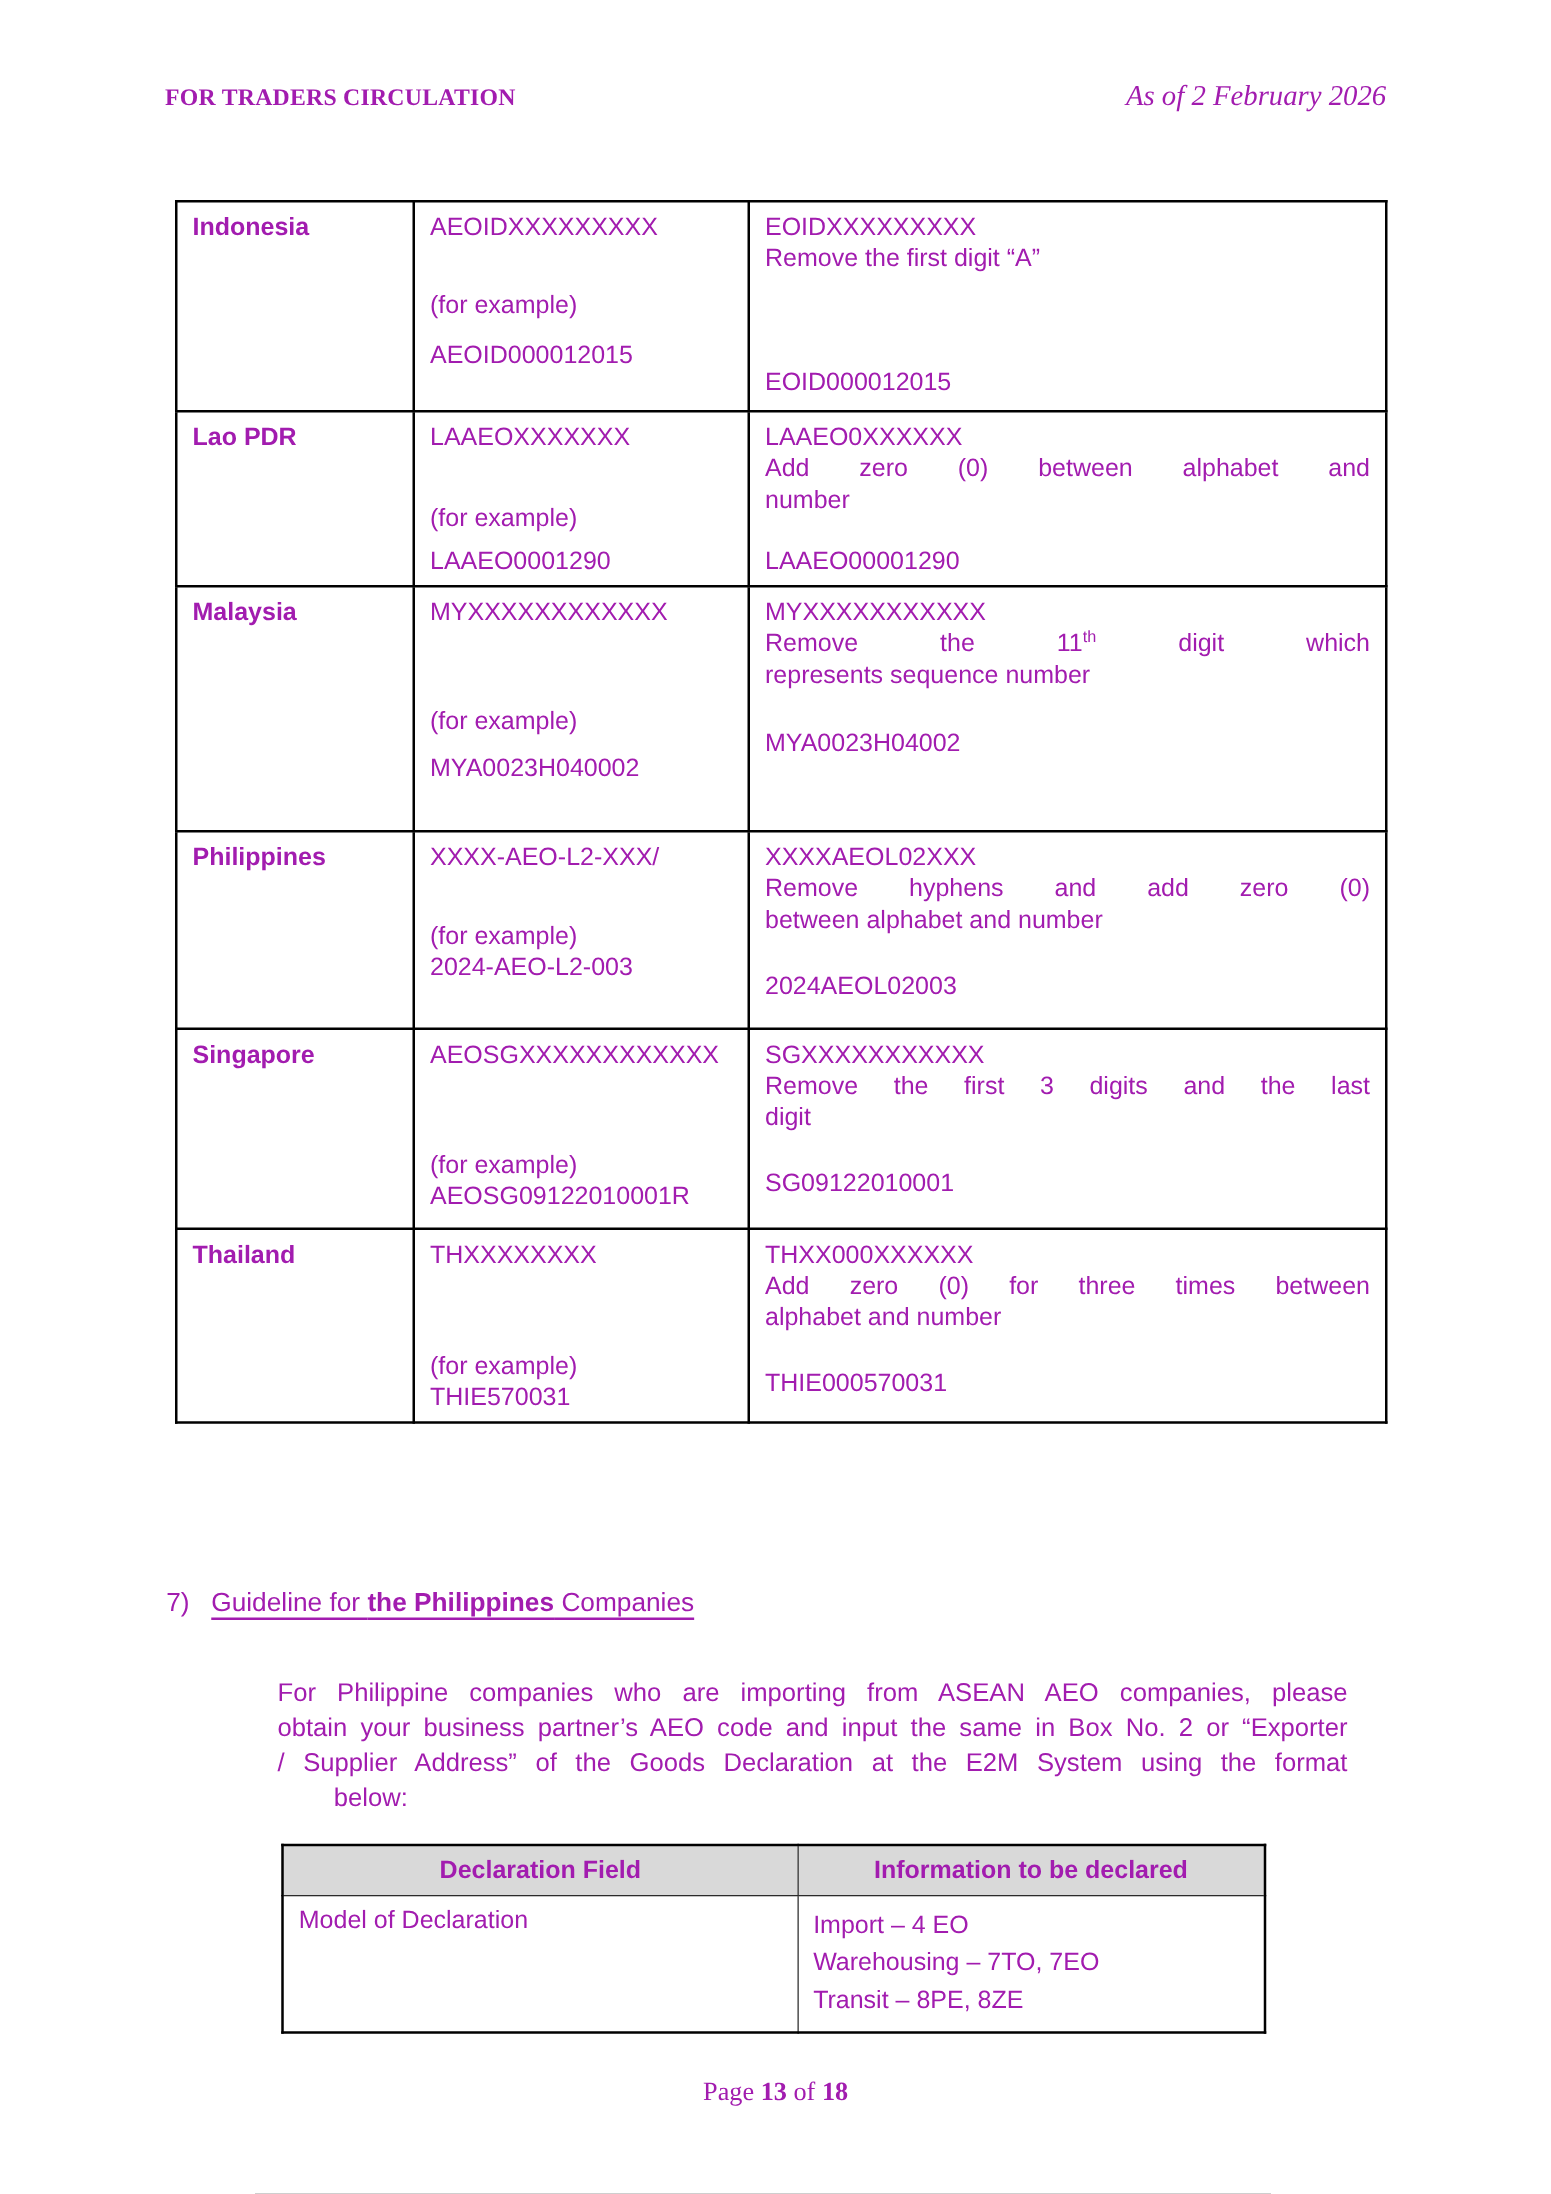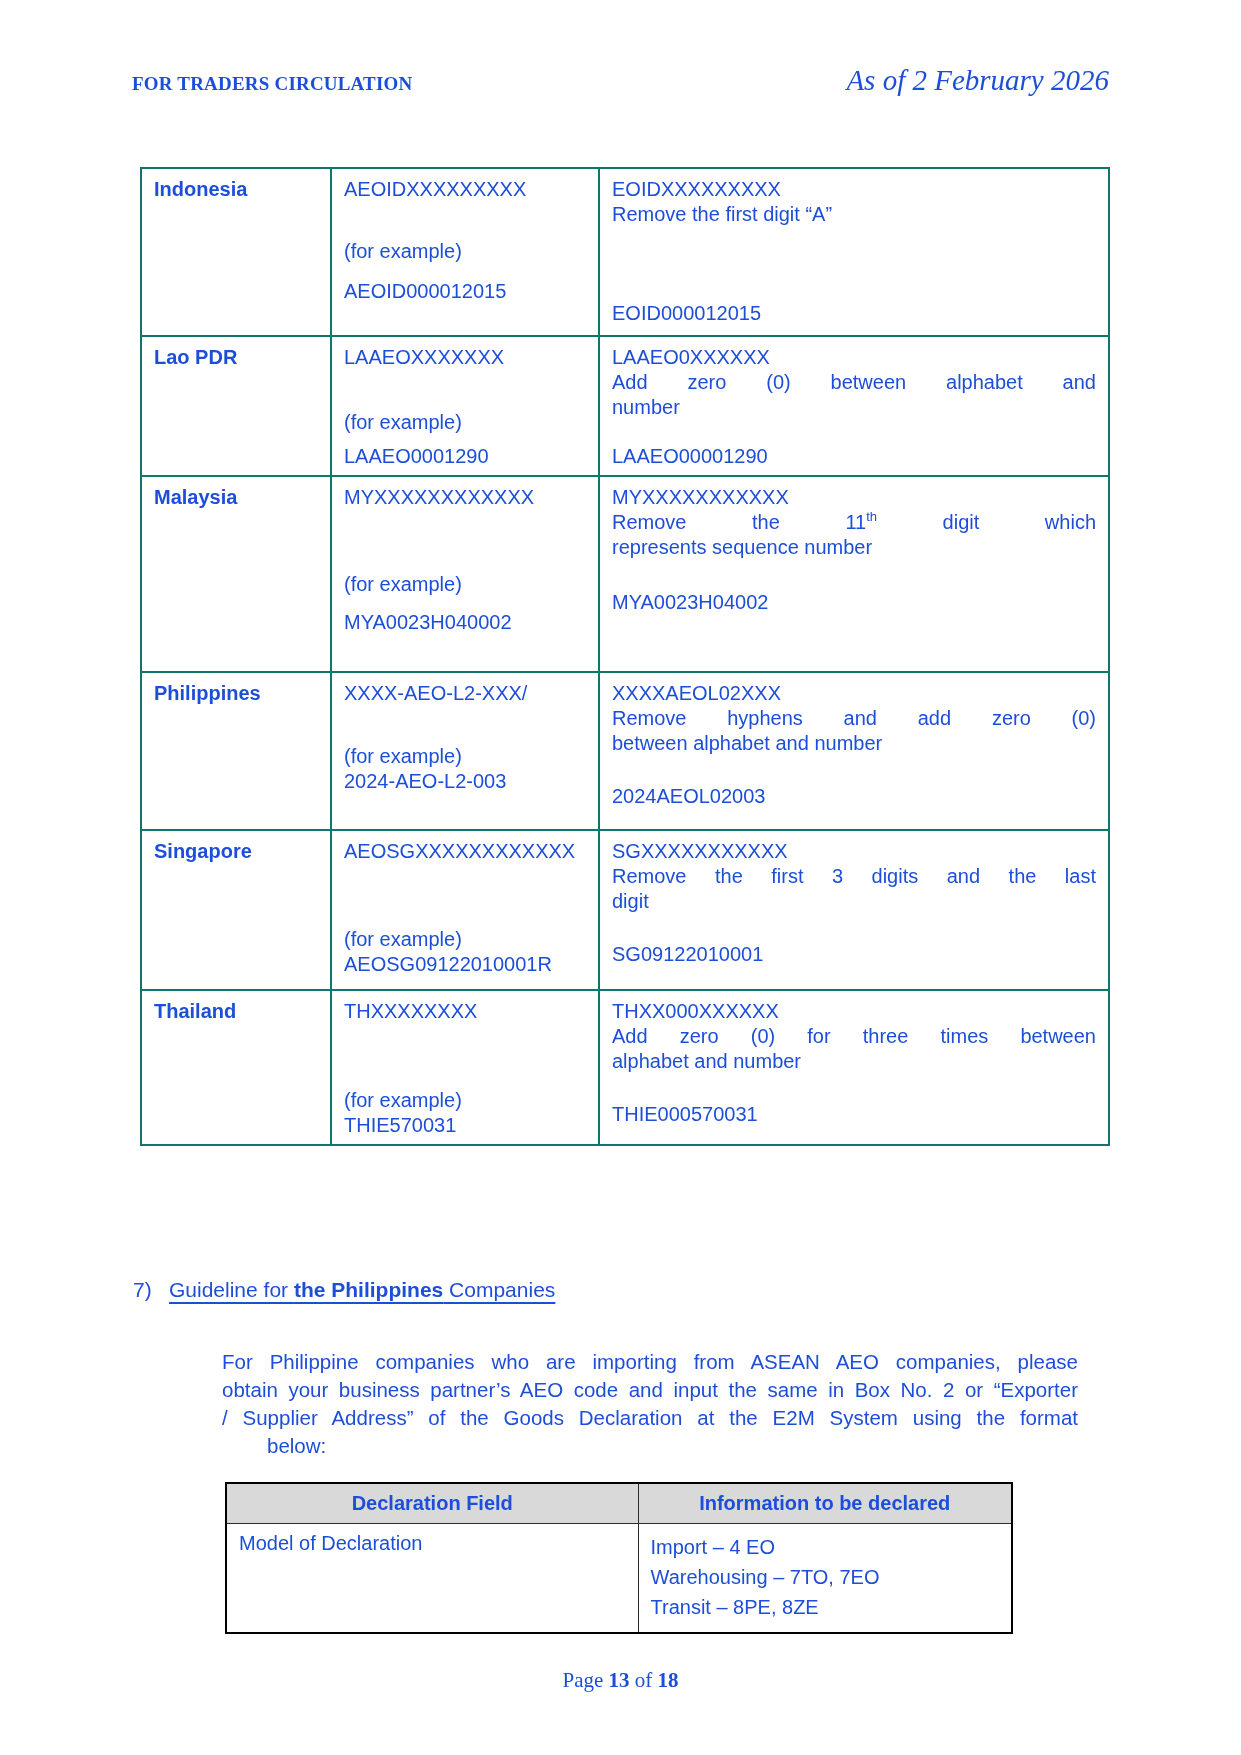--- a/index.html
+++ b/index.html
@@ -1,34 +1,34 @@
 <!DOCTYPE html>
 <html><head>
 <meta charset="utf-8">
 <style>
   * { margin:0; padding:0; box-sizing:border-box; }
   html,body { background:#888; }
   .page {
     width:1241px; height:1755px; background:#ffffff; margin:0 auto;
-    font-family:"Liberation Sans", sans-serif; color:#1d4ed8;
+    font-family:"Liberation Sans", sans-serif; color:#a21caf;
     position:relative; overflow:hidden;
   }
   
   .doc-header {
     display:flex; justify-content:space-between; align-items:baseline;
     padding:64px 132px 0 132px;
     font-family:"Liberation Serif", serif;
   }
   .doc-header .left  { font-weight:bold; font-size:19px; letter-spacing:.2px; }
-  .doc-header .right { font-style:italic; font-size:29px; }
+  .doc-header .right { font-style:italic; font-size:23px; }
 
   
   table.aeo { border-collapse:collapse; table-layout:fixed;
     margin:70px 0 0 140px; width:968px; font-size:20px; line-height:25px; }
-  table.aeo td { border:2px solid #0f766e; vertical-align:top; padding:8px 12px 6px 12px; }
+  table.aeo td { border:2px solid #000000; vertical-align:top; padding:8px 12px 6px 12px; }
   td.c-country { padding-left:10px; font-weight:bold; }
   td.c-format  { padding-left:22px;margin-left:21px; }
   td.c-result  { padding-left:13px; padding-right:15px; }
   .sp { width:100%; }
   tr.r0 td{height:168px} tr.r1 td{height:140px} tr.r2 td{height:196px}
   tr.r3 td{height:158px} tr.r4 td{height:160px} tr.r5 td{height:132px}
   tr.r0 .sp-a{height:37px} tr.r0 .sp-b{height:15px} tr.r0 .sp-c{height:74px}
   tr.r1 .sp-a{height:40px} tr.r1 .sp-b{height:9px}  tr.r1 .sp-c{height:24px}
   tr.r2 .sp-a{height:62px} tr.r2 .sp-b{height:13px} tr.r2 .sp-c{height:30px}
   tr.r3 .sp-a{height:38px} tr.r3 .sp-b{height:0}    tr.r3 .sp-c{height:28px}

